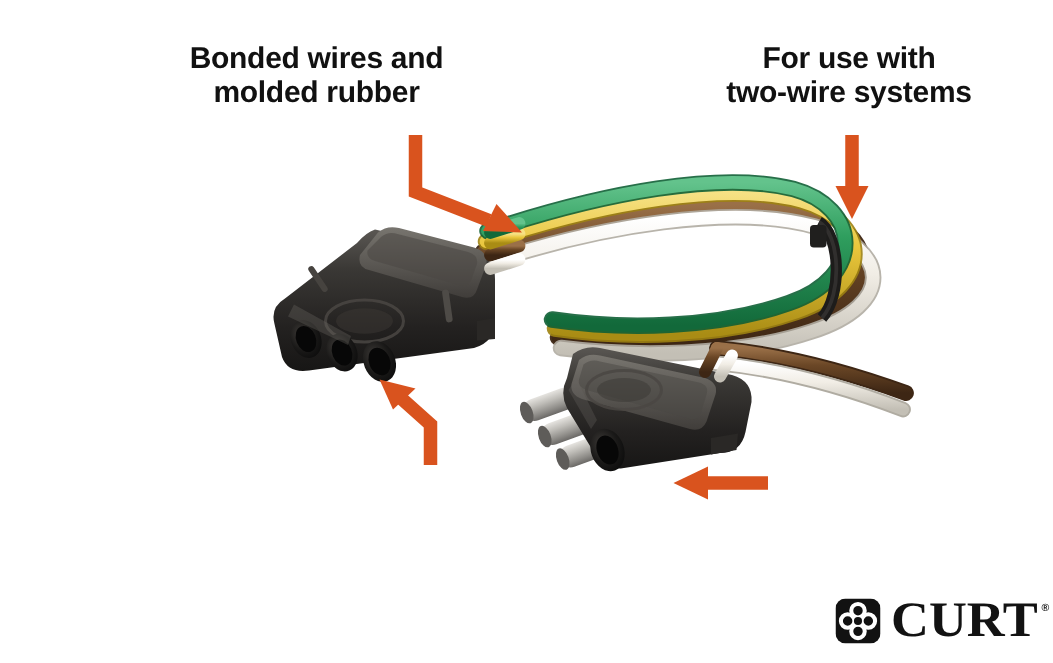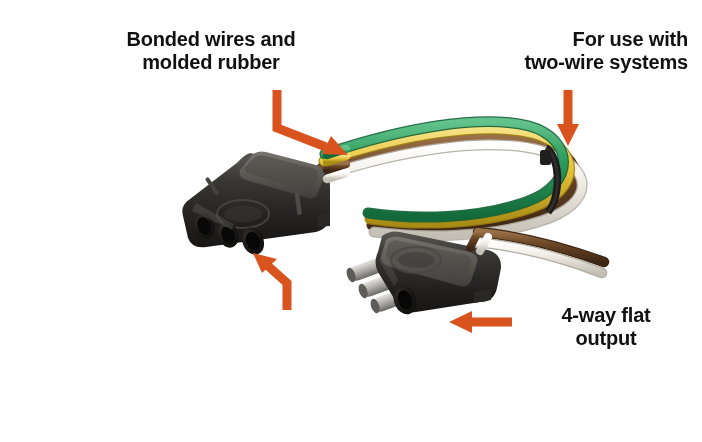--- a/index.html
+++ b/index.html
@@ -16,21 +16,21 @@
     font-weight:bold;
     color:#111111;
     font-size:20px;
     line-height:1.17;
     text-align:center;
     letter-spacing:-0.2px;
     white-space:pre-line;
     user-select:none;
   }
   #cap-bonded{left:84px;top:28px;width:254px;}
-  #cap-twowire{left:444px;top:28px;width:244px;text-align:right;}
+  #cap-twowire{left:444px;top:28px;width:244px;}
   #cap-extension{left:98px;top:307px;width:266px;}
   #cap-output{left:520px;top:304px;width:172px;}
 
   .svg-layer{position:absolute;left:0;top:0;width:702px;height:442px;}
 
   .logo{
     position:absolute;left:557px;top:399px;
     display:flex;align-items:center;gap:7px;
   }
   .logo-mark{width:30px;height:30px;display:block;}
@@ -247,17 +247,29 @@
     </g>
   </svg>
 
   <div class="caption" id="cap-bonded">Bonded wires and
 molded rubber</div>
 
   <div class="caption" id="cap-twowire">For use with
 two-wire systems</div>
 
 
-  <div class="caption" id="cap-output">4-way flat
-output</div>
-
+
+  <div class="logo">
+    <svg class="logo-mark" viewBox="0 0 100 100" xmlns="http://www.w3.org/2000/svg">
+      <rect x="0" y="0" width="100" height="100" rx="22" ry="22" fill="#121212"></rect>
+      <g fill="none" stroke="#ffffff" stroke-width="9">
+        <circle cx="50" cy="27" r="15"></circle>
+        <circle cx="73" cy="50" r="15"></circle>
+        <circle cx="50" cy="73" r="15"></circle>
+        <circle cx="27" cy="50" r="15"></circle>
+      </g>
+      <circle cx="50" cy="50" r="9" fill="#121212"></circle>
+    </svg>
+    <span class="logo-word">CURT</span>
+    <span class="logo-reg">®</span>
+  </div>
 
 </div>
 
 </body></html>

